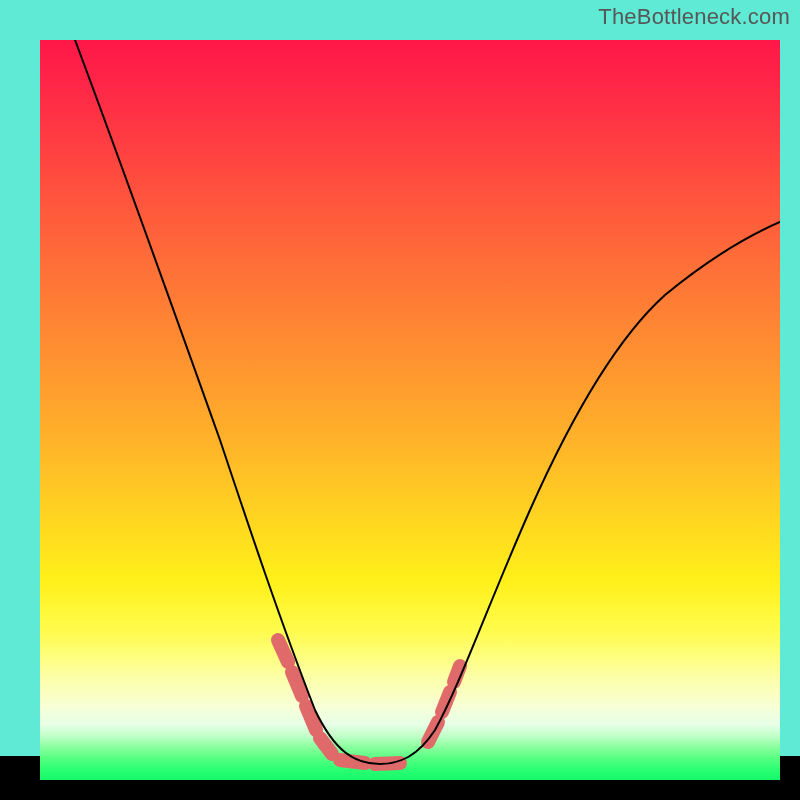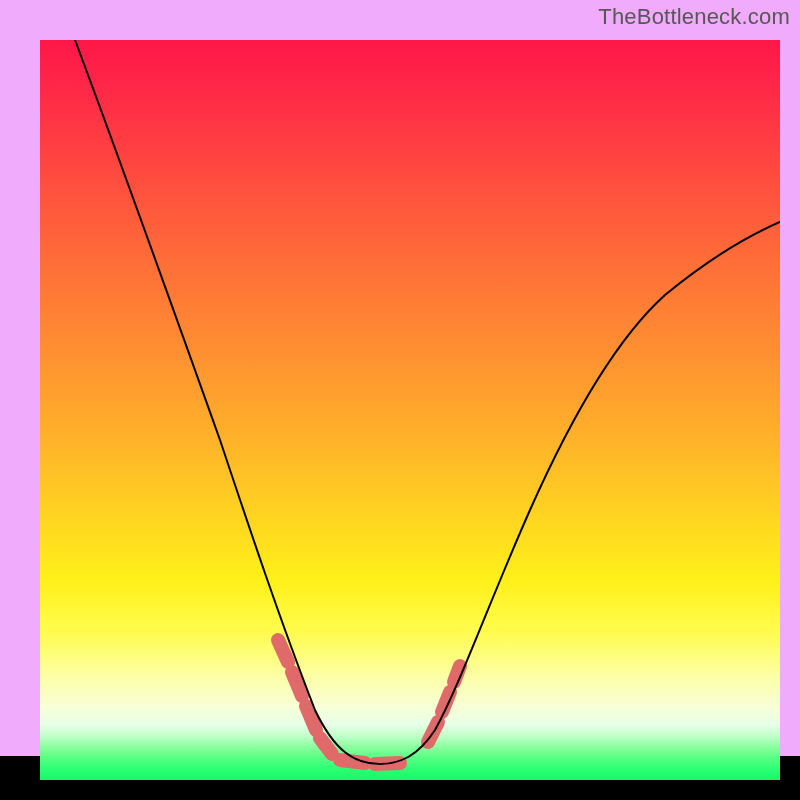--- a/index.html
+++ b/index.html
@@ -8,21 +8,21 @@
     width: 800px;
     height: 800px;
     overflow: hidden;
     background: #000;
     font-family: Arial, Helvetica, sans-serif;
   }
   .frame {
     position: relative;
     width: 800px;
     height: 756px;
-    background: #f0abfc;
+    background: #5eead4;
   }
   .watermark {
     position: absolute;
     top: 4px;
     right: 10px;
     color: #575757;
     font-size: 22px;
     letter-spacing: 0.2px;
     font-weight: 400;
     z-index: 5;

